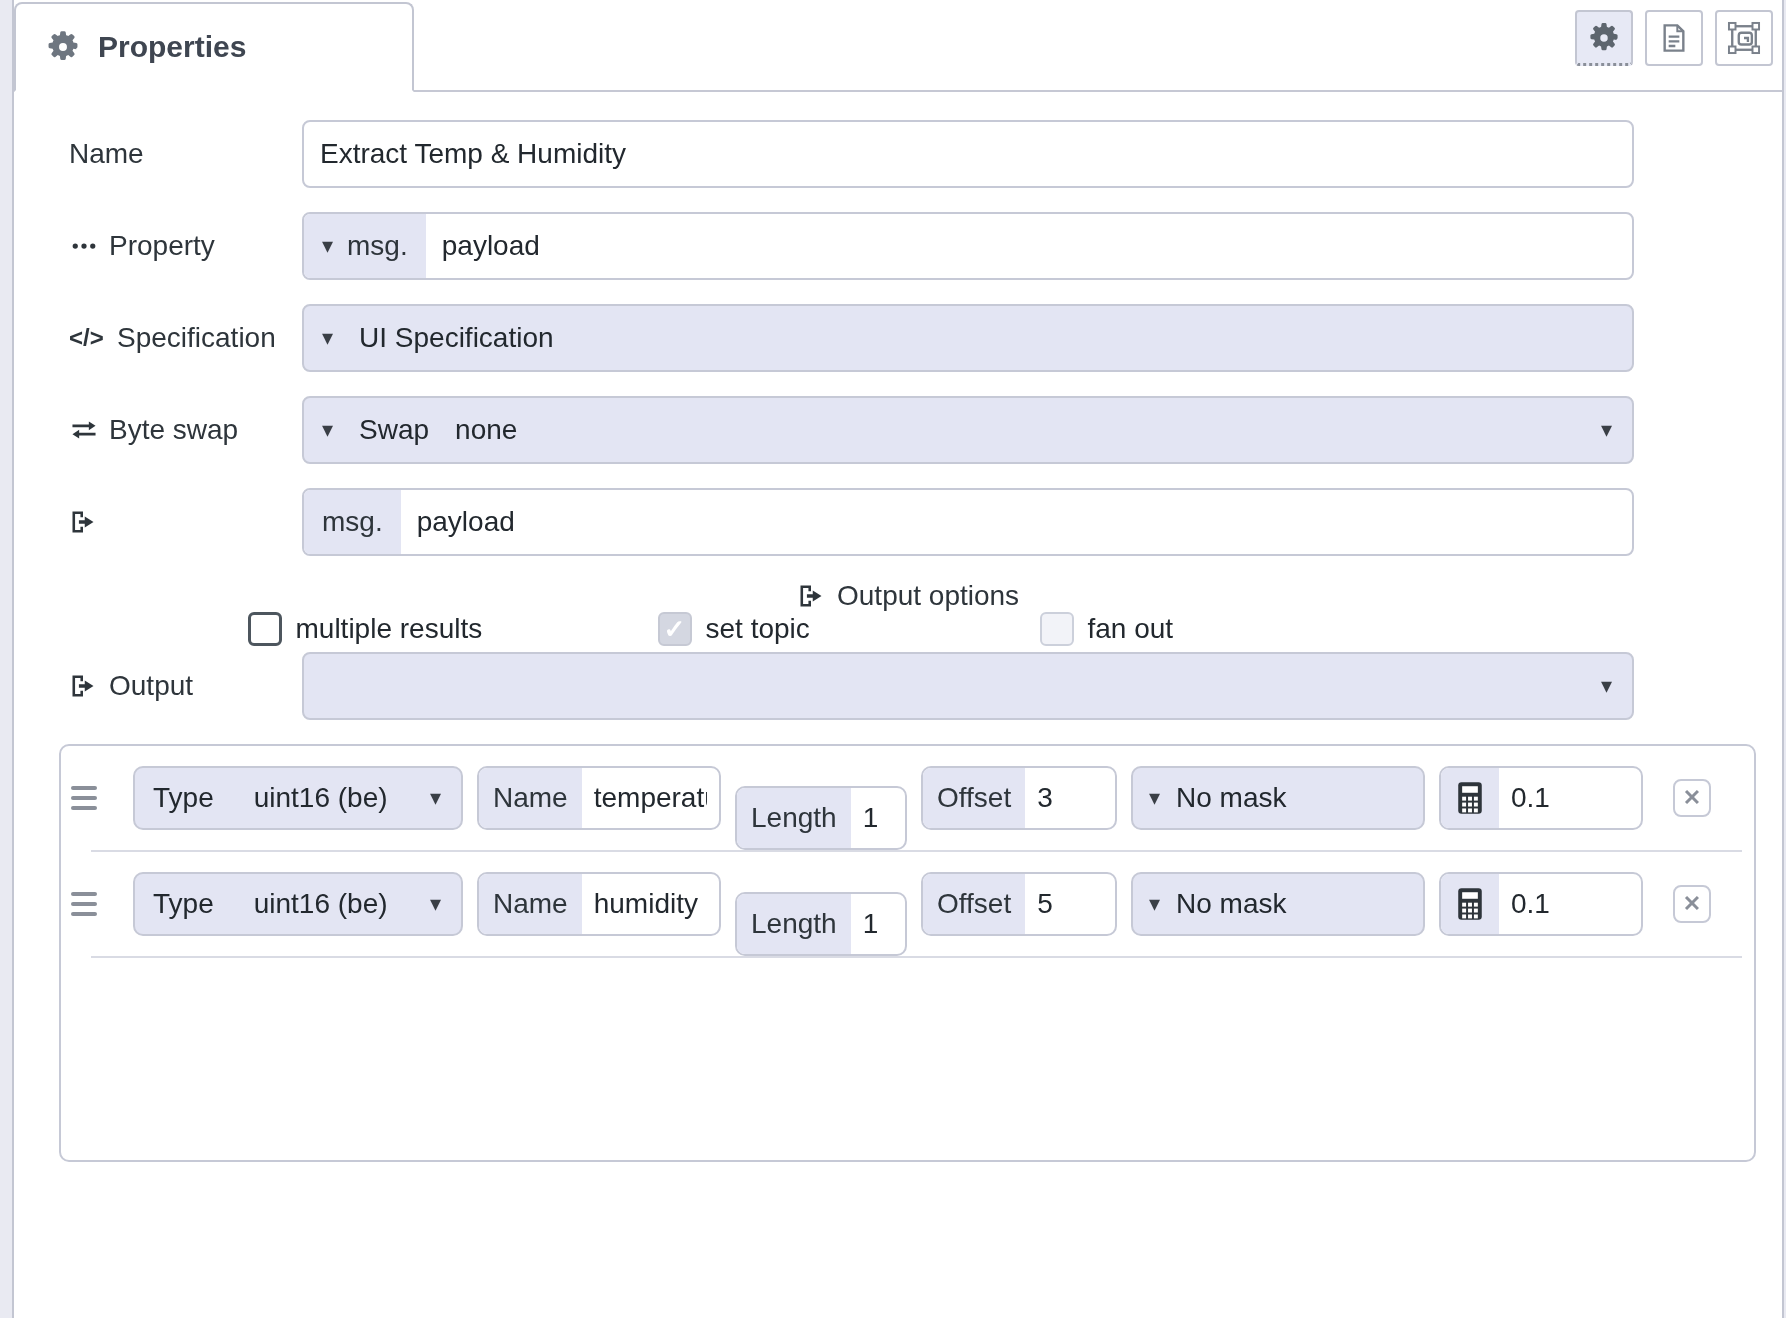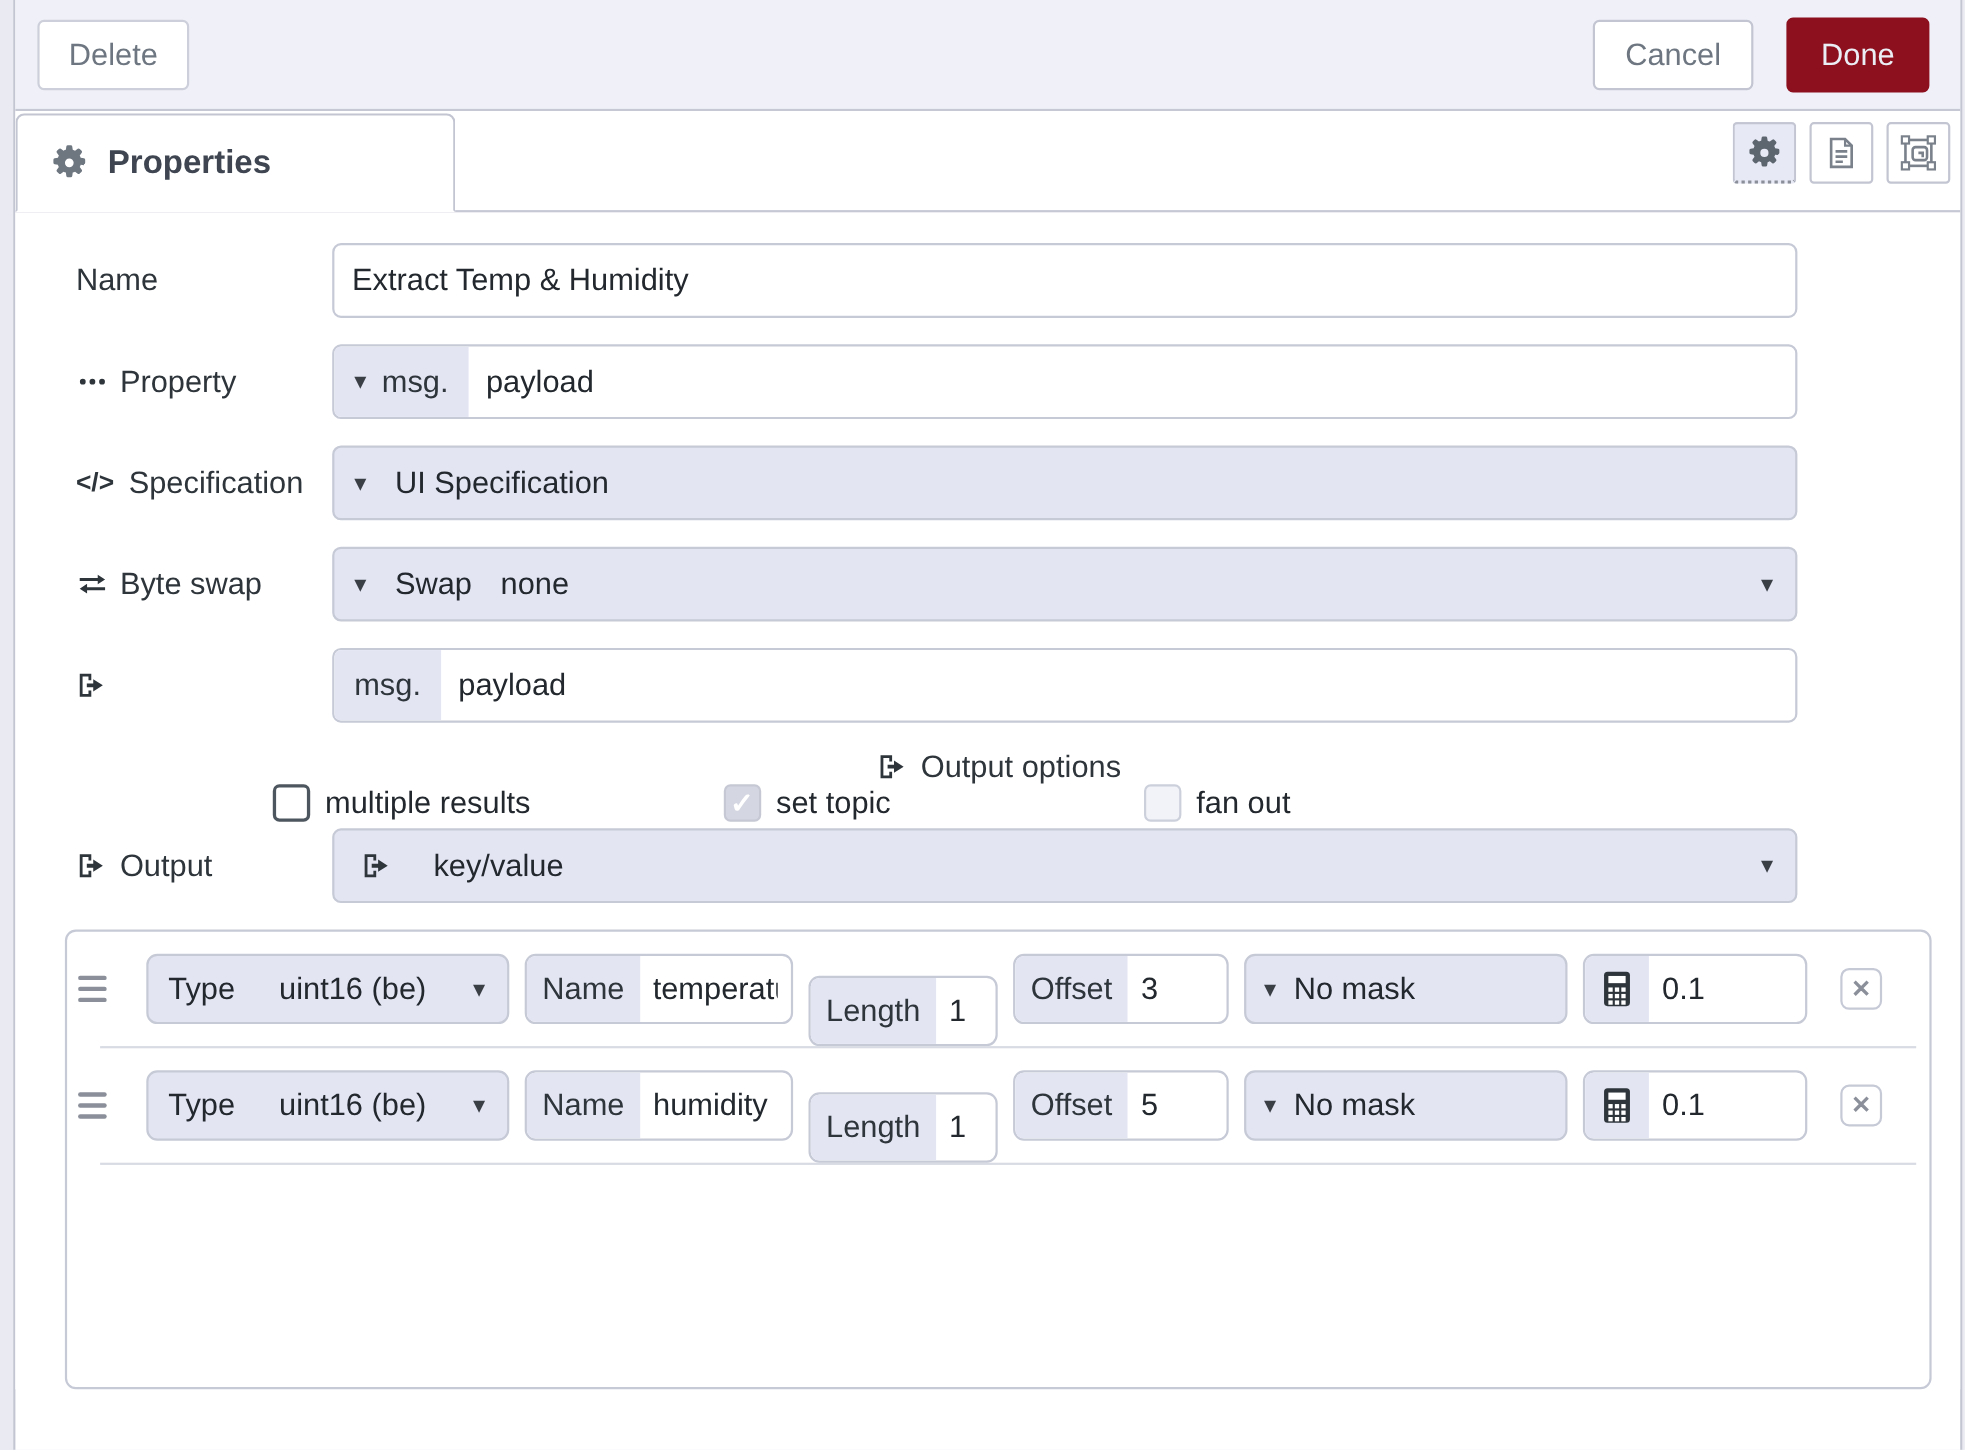--- a/index.html
+++ b/index.html
@@ -88,26 +88,20 @@
     background:#fff; color:#8a8f99; font-size:22px; font-weight:bold; display:flex;
     align-items:center; justify-content:center; cursor:pointer; flex-shrink:0; }
   svg { display:block; }
 </style>
 </head>
 <body>
 
 <div class="tray">
 
 
-  <div class="tray-toolbar">
-    <button class="btn btn-delete">Delete</button>
-    <div class="spacer"></div>
-    <button class="btn btn-cancel">Cancel</button>
-    <button class="btn btn-done">Done</button>
-  </div>
 
   <div class="tabbar">
     <div class="tab">
       <span>
         <svg width="34" height="34" viewBox="0 0 24 24">
           <path fill="#6e7680" fill-rule="evenodd" d="M12 9.2a2.8 2.8 0 110 5.6 2.8 2.8 0 010-5.6zm9.4 4.3l-2.1-.3a7 7 0 01-.6 1.5l1.3 1.7a1 1 0 01-.1 1.3l-1.2 1.2a1 1 0 01-1.3.1l-1.7-1.3a7 7 0 01-1.5.6l-.3 2.1a1 1 0 01-1 .8h-1.8a1 1 0 01-1-.8l-.3-2.1a7 7 0 01-1.5-.6l-1.7 1.3a1 1 0 01-1.3-.1L4.1 17.7a1 1 0 01-.1-1.3l1.3-1.7a7 7 0 01-.6-1.5l-2.1-.3a1 1 0 01-.8-1v-1.8a1 1 0 01.8-1l2.1-.3c.1-.5.4-1 .6-1.5L4 5.6a1 1 0 01.1-1.3l1.2-1.2a1 1 0 011.3-.1l1.7 1.3c.5-.3 1-.5 1.5-.6l.3-2.1a1 1 0 011-.8h1.8a1 1 0 011 .8l.3 2.1c.5.1 1 .4 1.5.6l1.7-1.3a1 1 0 011.3.1l1.2 1.2a1 1 0 01.1 1.3l-1.3 1.7c.3.5.5 1 .6 1.5l2.1.3a1 1 0 01.8 1v1.8a1 1 0 01-.8 1z"></path>
         </svg>
       </span>
       <span class="tab-label">Properties</span>
     </div>
@@ -258,30 +252,20 @@
       <div class="flabel">
         <span class="licon">
           <svg width="28" height="28" viewBox="0 0 24 24">
             <path fill="#2e353b" d="M3 3h9v5h-2.2V5.2H5.2v13.6h4.6V16H12v5H3z"></path>
             <path fill="#2e353b" d="M13.5 7.2l7.5 4.8-7.5 4.8v-3.3H8.5v-3h5z"></path>
           </svg>
         </span>
         <span>Output</span>
       </div>
       <div class="fcontrol select-like">
-        <div class="sel-text" style="padding-left:24px;">
-          <span>
-            <svg width="28" height="28" viewBox="0 0 24 24">
-              <path fill="#2e353b" d="M3 3h9v5h-2.2V5.2H5.2v13.6h4.6V16H12v5H3z"></path>
-              <path fill="#2e353b" d="M13.5 7.2l7.5 4.8-7.5 4.8v-3.3H8.5v-3h5z"></path>
-            </svg>
-          </span>
-          <span style="width:38px;"></span>
-          <span>key/value</span>
-        </div>
         <span class="caret caret-right">▾</span>
       </div>
     </div>
 
     <div class="items-box">
 
       <div class="item-row">
         <div class="drag">
             <span></span>
             <span></span>

